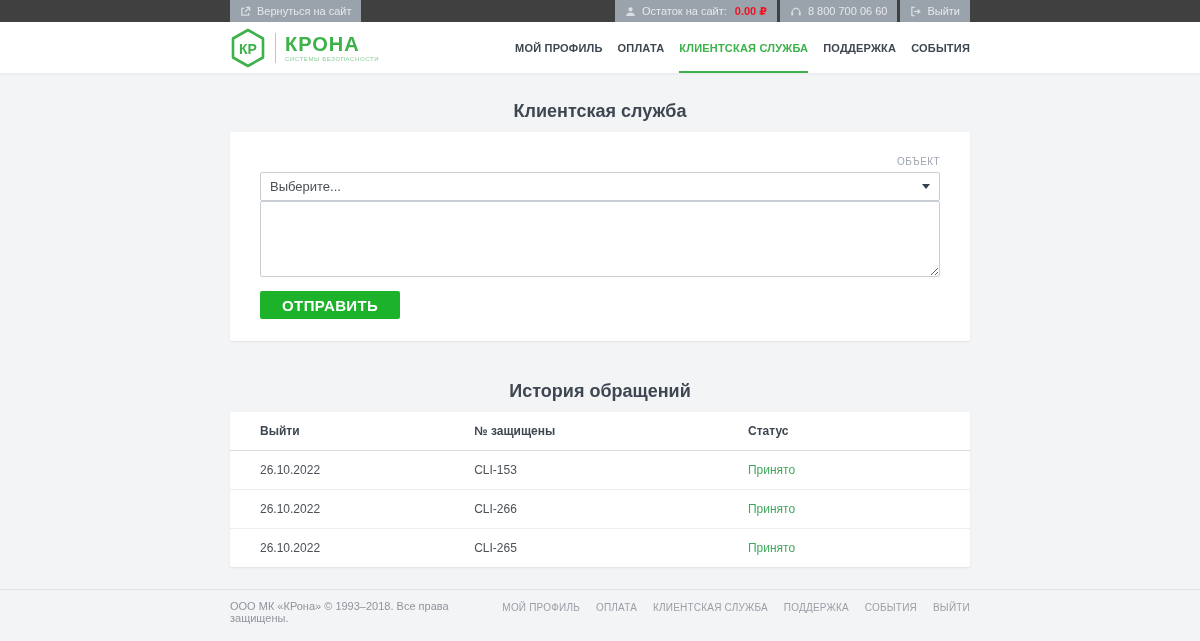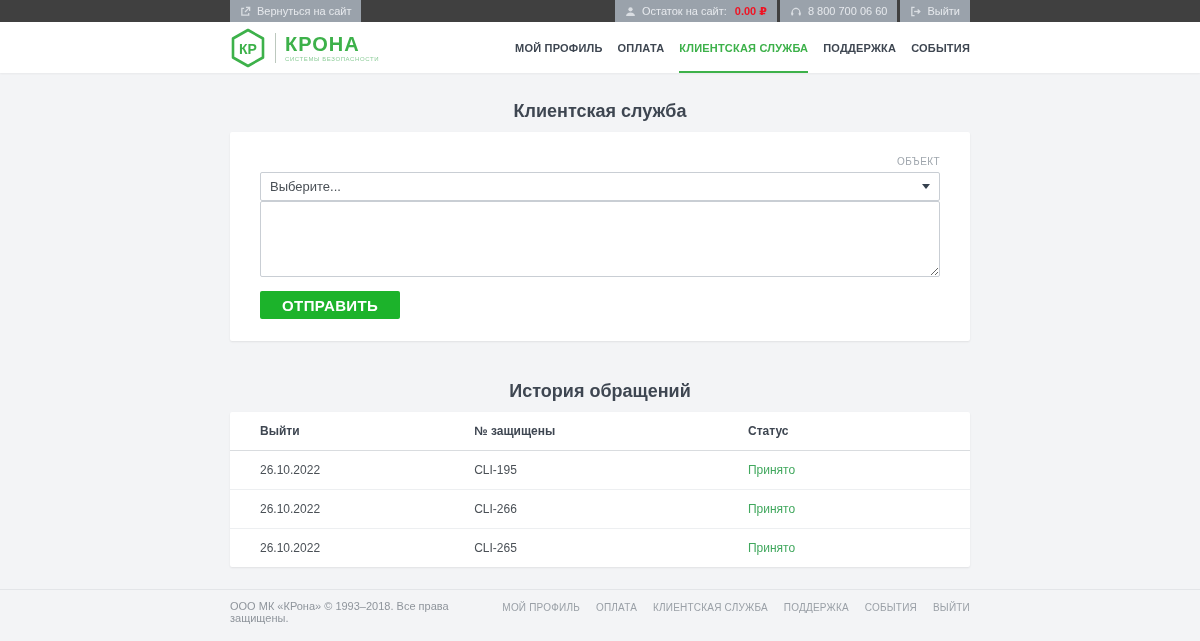--- a/index.html
+++ b/index.html
@@ -171,21 +171,21 @@
         <thead>
             <tr>
               <th>Выйти</th>
               <th>№ защищены</th>
               <th>Статус</th>
             </tr>
           </thead>
         <tbody>
             <tr>
               <td class="date">26.10.2022</td>
-              <td class="number">CLI-195</td>
+              <td class="number">CLI-153</td>
               <td class="status">Принято</td>
             </tr>
             <tr>
               <td class="date">26.10.2022</td>
               <td class="number">CLI-266</td>
               <td class="status">Принято</td>
             </tr>
             <tr>
               <td class="date">26.10.2022</td>
               <td class="number">CLI-265</td>

